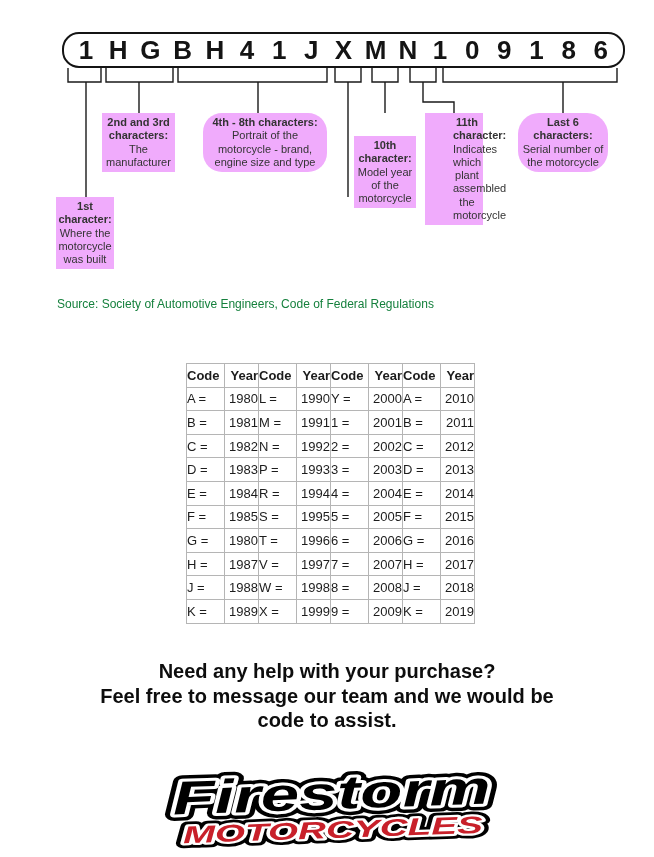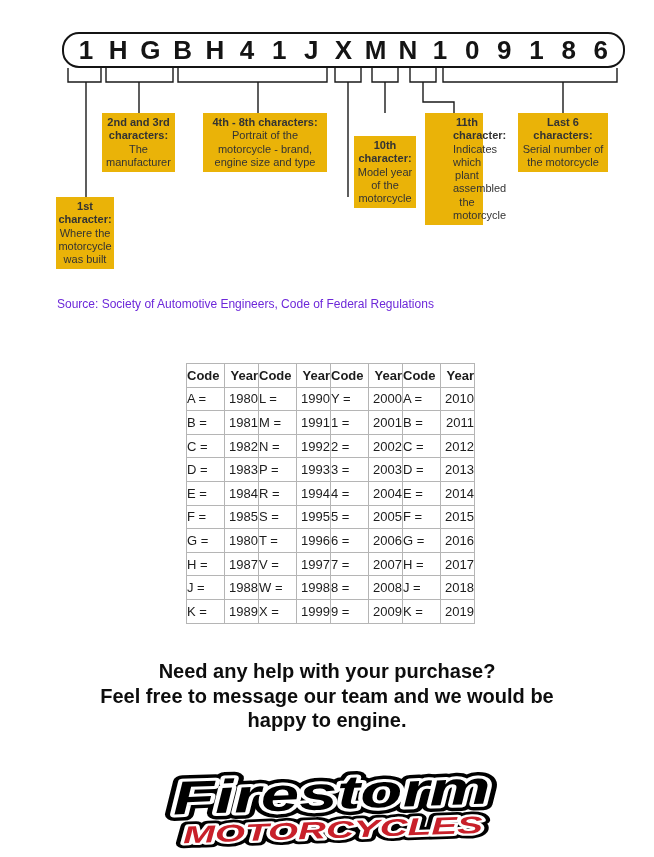--- a/index.html
+++ b/index.html
@@ -14,34 +14,34 @@
     display:flex;align-items:center;padding:0 6px;
   }
   .vin-char{
     flex:1;text-align:center;font-weight:bold;font-size:26px;line-height:32px;color:#141414;
   }
   
   .connectors{position:absolute;left:0;top:0;pointer-events:none;}
   .connectors path{fill:none;stroke:#1a1a1a;stroke-width:1.4;}
   
   .note{
-    position:absolute;background:#eab308;color:#333;
+    position:absolute;background:#f0abfc;color:#333;
     font-size:11px;line-height:13.3px;text-align:center;padding:3px 2px;
     box-sizing:border-box;
   }
   .note .nt{font-weight:bold;}
   .n-first{left:56px;top:197px;width:58px;}
   .n-second{left:102px;top:113px;width:73px;}
-  .n-fourth{left:203px;top:113px;width:124px;}
+  .n-fourth{left:203px;top:113px;width:124px;border-radius:19px;}
   .n-tenth{left:354px;top:113px;width:62px;margin-top:23px;}
   .n-eleventh{left:425px;top:113px;width:58px;padding-left:28px;}
-  .n-lastsix{left:518px;top:113px;width:90px;}
+  .n-lastsix{left:518px;top:113px;width:90px;border-radius:21px;}
   .n-ninth{left:300px;top:197px;width:94px;}
   
-  .source{position:absolute;left:57px;top:297px;font-size:12px;color:#6d28d9;}
+  .source{position:absolute;left:57px;top:297px;font-size:12px;color:#15803d;}
   
   .year-table{position:absolute;left:186px;top:363px;border-collapse:collapse;}
   .year-table th,.year-table td{
     border:1px solid #b5b5b5;height:22.6px;padding:0;font-size:13px;color:#1c1c1c;
     white-space:nowrap;
   }
   .year-table th{font-weight:bold;}
   .col-code{width:37px;text-align:left;padding-left:5px;}
   .col-year{width:33px;text-align:right;padding-right:4px;}
   
@@ -236,21 +236,21 @@
         <td class="col-year">2009</td>
         <td class="col-code">K =</td>
         <td class="col-year">2019</td>
       </tr>
     </tbody>
   </table>
 
   <div class="help">
     <div>Need any help with your purchase?</div>
     <div>Feel free to message our team and we would be</div>
-    <div>happy to engine.</div>
+    <div>code to assist.</div>
   </div>
 
   <svg class="logo" viewBox="0 0 370 90">
     <g transform="rotate(-2 185 45)">
       <text x="185" y="47" text-anchor="middle" font-size="47" textLength="318" lengthAdjust="spacingAndGlyphs" fill="none" stroke="#000000" stroke-width="13" stroke-linejoin="round">Firestorm</text>
       <text x="185" y="47" text-anchor="middle" font-size="47" textLength="318" lengthAdjust="spacingAndGlyphs" fill="none" stroke="#ffffff" stroke-width="6" stroke-linejoin="round">Firestorm</text>
       <text x="185" y="47" text-anchor="middle" font-size="47" textLength="318" lengthAdjust="spacingAndGlyphs" fill="#000000">Firestorm</text>
       <text x="185" y="76" text-anchor="middle" font-size="24" textLength="300" lengthAdjust="spacingAndGlyphs" fill="none" stroke="#000000" stroke-width="10" stroke-linejoin="round">MOTORCYCLES</text>
       <text x="185" y="76" text-anchor="middle" font-size="24" textLength="300" lengthAdjust="spacingAndGlyphs" fill="none" stroke="#ffffff" stroke-width="4.5" stroke-linejoin="round">MOTORCYCLES</text>
       <text x="185" y="76" text-anchor="middle" font-size="24" textLength="300" lengthAdjust="spacingAndGlyphs" fill="#c8202a">MOTORCYCLES</text>

